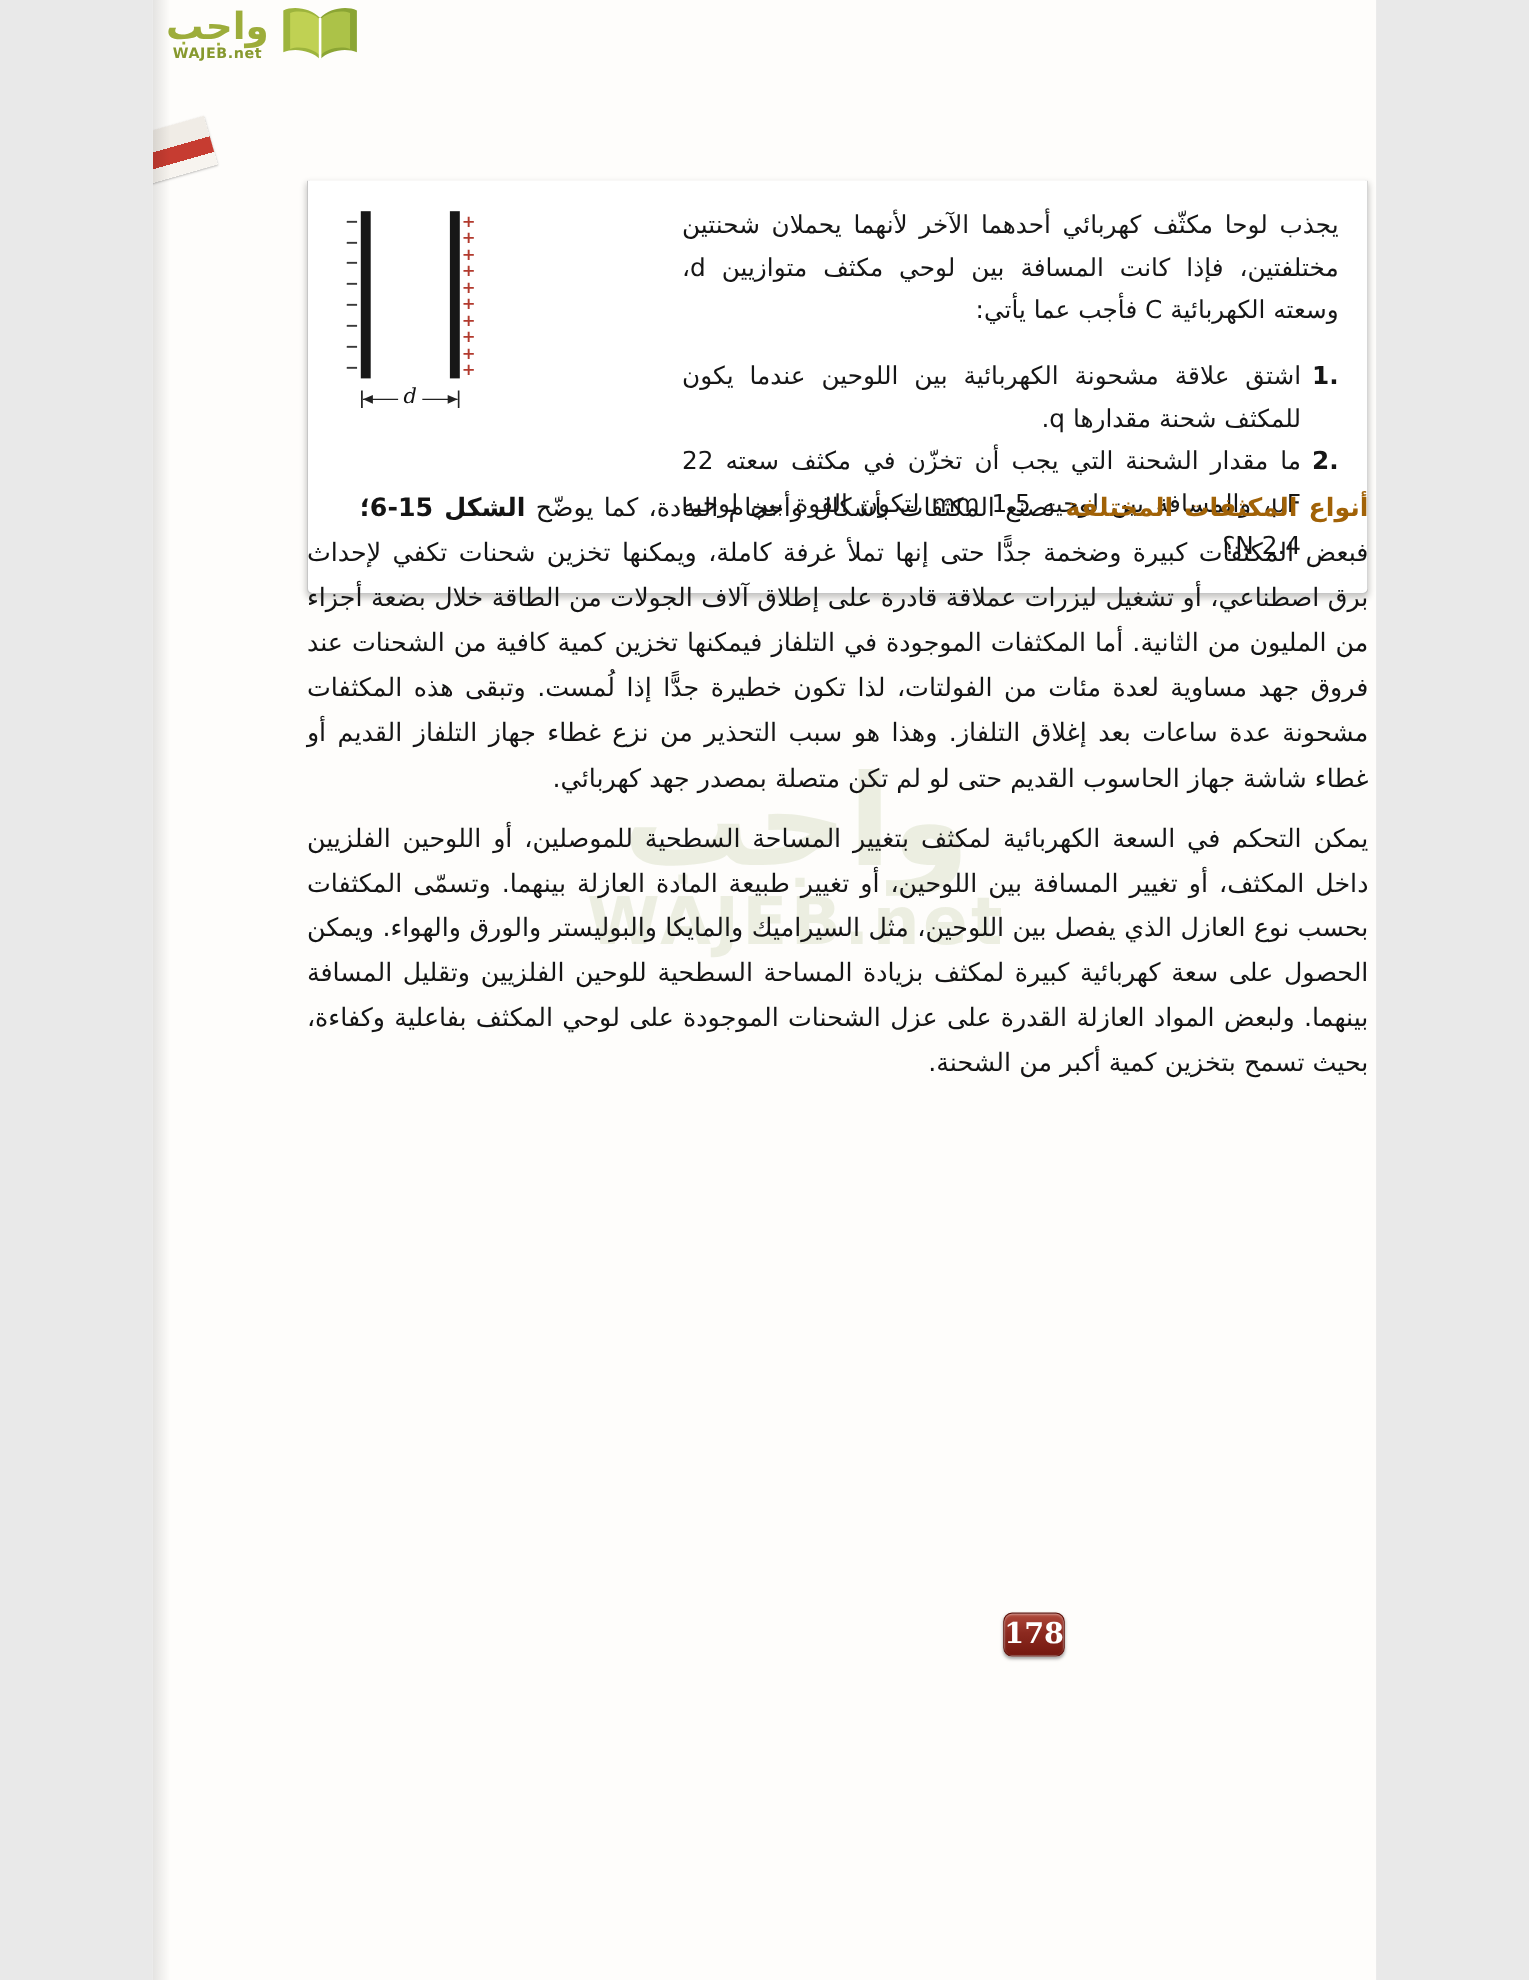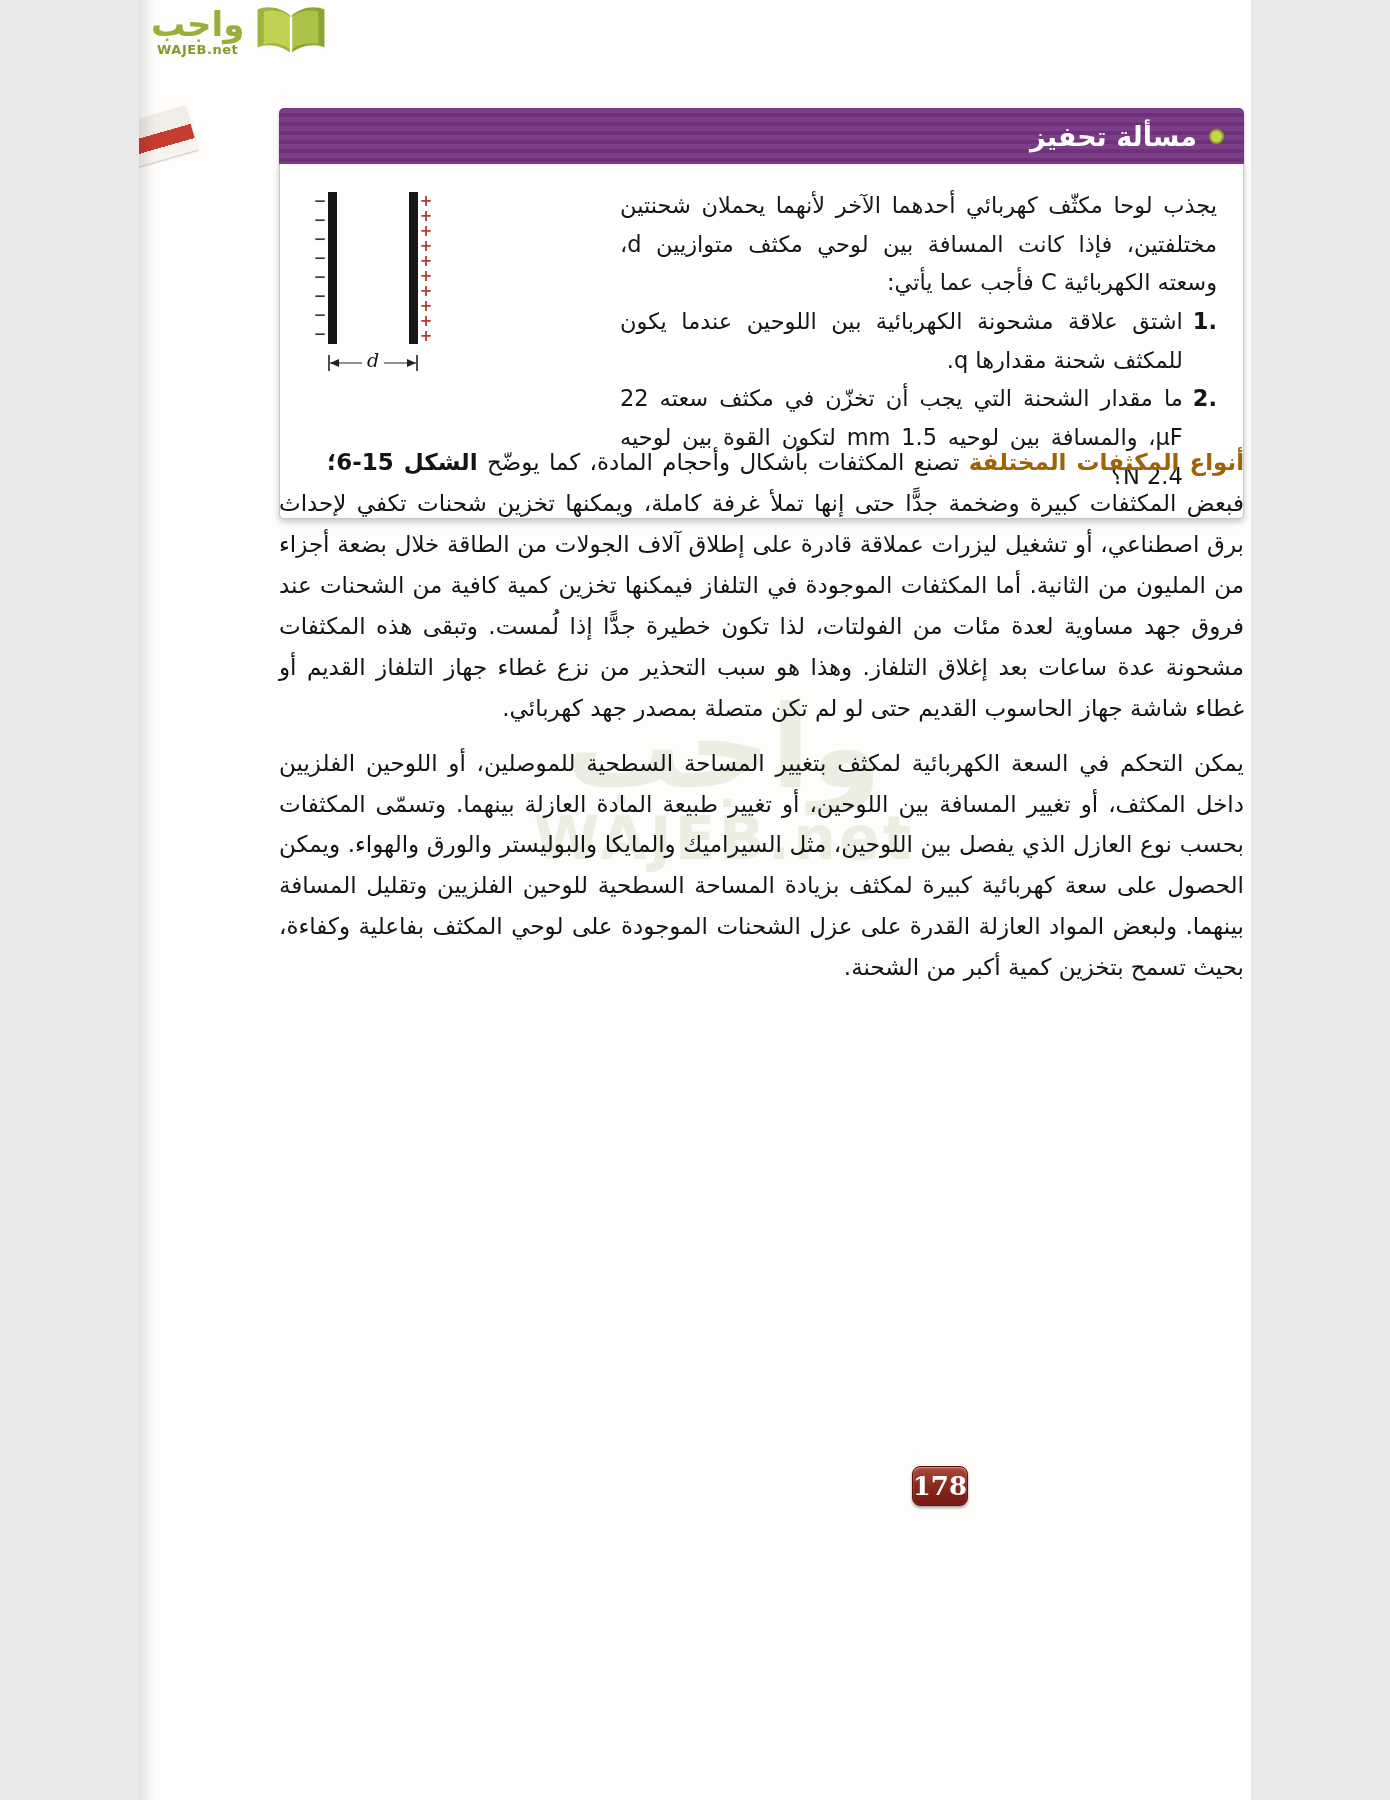--- a/index.html
+++ b/index.html
@@ -64,21 +64,21 @@
     position: absolute; left: 140px; top: 164px; width: 965px; min-height: 222px;
     background: #ffffff;
     border: 1px solid #c6c6c6; border-top: none;
     border-radius: 0 0 5px 5px;
     box-shadow: 0 3px 6px rgba(0,0,0,.22);
     padding: 22px 26px 22px 340px;
     direction: rtl; text-align: justify;
     font-size: 22.5px; line-height: 1.72; color: #161616;
     z-index: 2;
   }
-  .problem-text .intro { margin-bottom: 0; }
+  .problem-text .intro { margin-bottom: 21px; }
   .items .item { display: flex; gap: 10px; }
   .items .num { flex: 0 0 auto; font-weight: bold; direction: ltr; unicode-bidi: isolate; }
   .items .it-text { flex: 1; }
 
   
   .diagram { position: absolute; left: 32px; top: 28px; width: 150px; direction: ltr; }
   .plates-row { display: flex; align-items: stretch; height: 152px; }
   .plate { width: 9px; background: #171717; flex: 0 0 auto; }
   .plate-gap { width: 72px; flex: 0 0 auto; }
   .sign-col {
@@ -116,21 +116,21 @@
   .red-heading { color: #a16207; font-weight: bold; }
   .bold { font-weight: bold; margin-left: 48px; }
 
   
   .page-badge {
     position: absolute; top: 1466px; right: 283px;
     width: 56px; height: 40px; border-radius: 8px;
     background: linear-gradient(180deg, #b04a3c 0%, #8c2a20 45%, #74180f 100%);
     border: 1px solid #5e120b;
     box-shadow: inset 0 1px 2px rgba(255,255,255,.45), 0 2px 3px rgba(0,0,0,.35);
-    display: flex; align-items: center; justify-content: flex-end;
+    display: flex; align-items: center; justify-content: flex-start;
     color: #ffffff; font-weight: bold; font-size: 26px;
     font-family: "DejaVu Serif", serif;
     z-index: 2;
   }
 </style>
 </head>
 <body>
 
 <div class="page">
 
@@ -146,24 +146,20 @@
       <svg width="78" height="56" viewBox="0 0 100 72">
         <path d="M50 16 C40 5 20 1 7 7 L7 56 C20 50 40 54 50 64 Z" fill="#9db43d"></path>
         <path d="M50 16 C60 5 80 1 93 7 L93 56 C80 50 60 54 50 64 Z" fill="#8ba534"></path>
         <path d="M50 18 C43 10 27 6 15 10 L15 52 C27 48 43 52 50 60 Z" fill="#c0d153"></path>
         <path d="M50 18 C57 10 73 6 85 10 L85 52 C73 48 57 52 50 60 Z" fill="#acc248"></path>
         <path d="M50 16 L50 64" stroke="#ffffff" stroke-width="3"></path>
       </svg>
     </span>
   </div>
 
-  <div class="banner">
-    <span class="dot"></span>
-    <span class="banner-title">مسألة تحفيز</span>
-  </div>
 
   <div class="problem-box">
 
     <div class="diagram">
       <div class="plates-row">
         <div class="sign-col minus">
             <span>−</span>
             <span>−</span>
             <span>−</span>
             <span>−</span>

